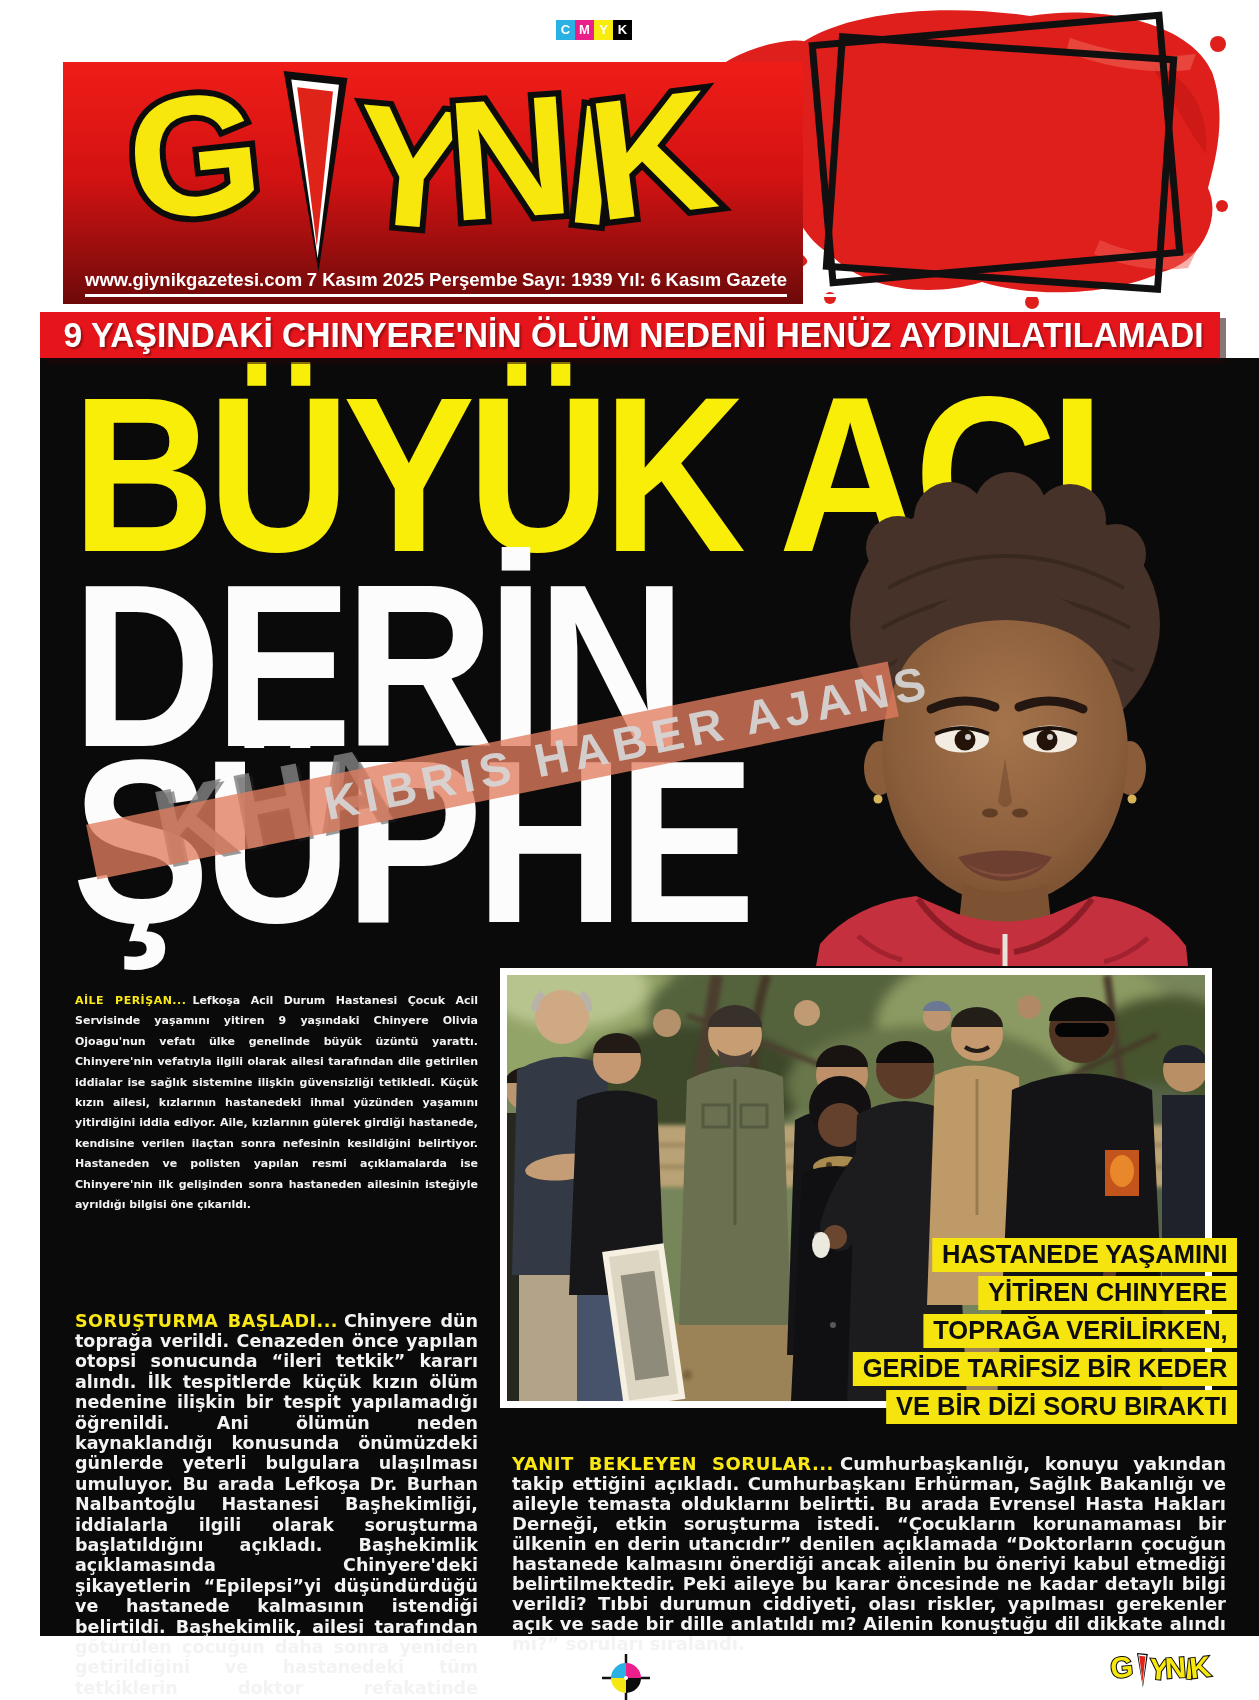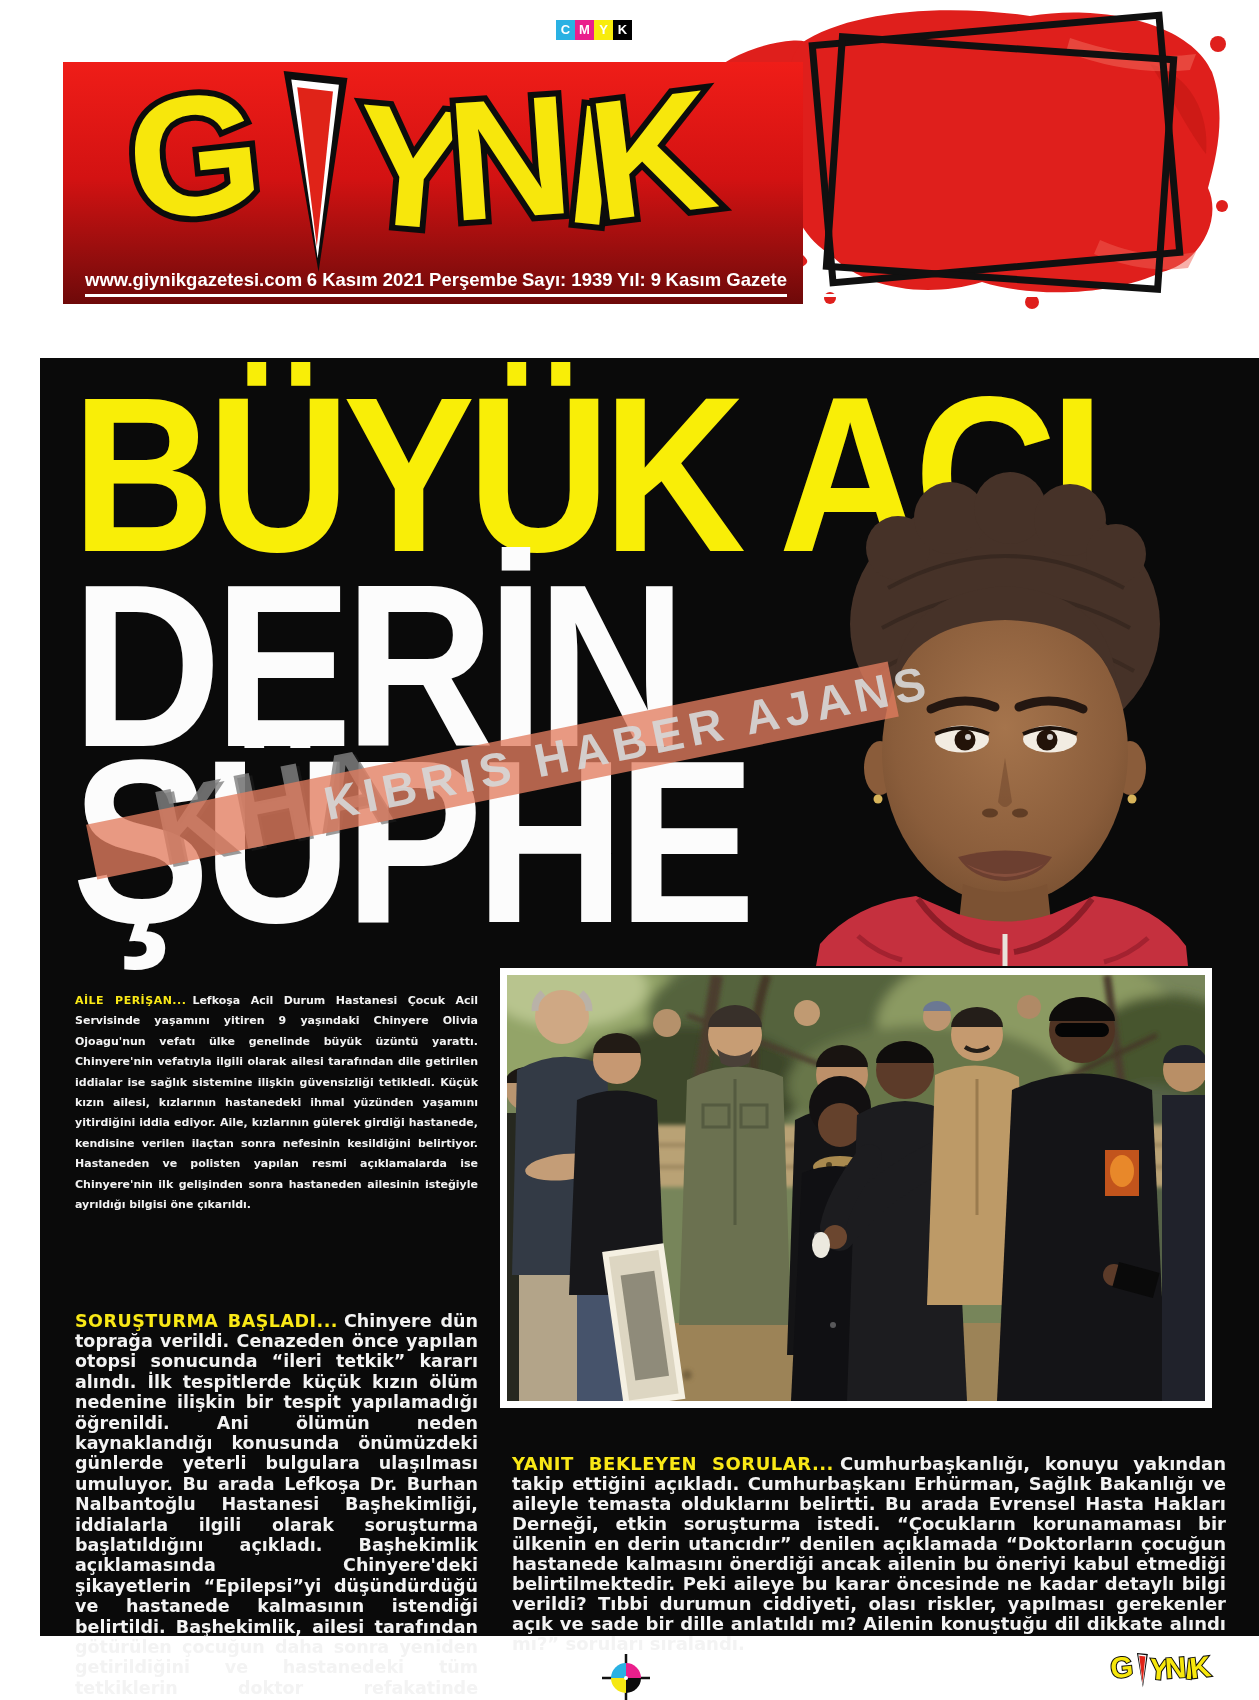--- a/index.html
+++ b/index.html
@@ -92,23 +92,23 @@
       <g>
         <polygon points="183,6 258,14 224,242" fill="#0c0c0c"></polygon>
         <polygon points="192,16 248,22 223,226" fill="#ffffff"></polygon>
         <polygon points="199,25 241,30 222,212" fill="#e02318"></polygon>
       </g>
       <text class="logo-letter" x="262" y="182" font-size="200" rotate="5 -4 6 -7" letter-spacing="-14">YNIK</text>
     </svg>
     <div id="info-rule"></div>
     <div id="info-bar">
       <span>www.giynikgazetesi.com</span>
-      <span>6 Kasım 2021 Perşembe</span>
+      <span>7 Kasım 2025 Perşembe</span>
       <span>Sayı: 1939</span>
-      <span>Yıl: 9</span>
+      <span>Yıl: 6</span>
       <span>Kasım Gazete</span>
     </div>
   </div>
   <div id="rule-ext"></div>
 
   <div id="splash">
     <svg width="545" height="310" viewBox="-45 0 545 310">
       <ellipse cx="-8" cy="58" rx="52" ry="15" fill="#df1f1c" transform="rotate(-18 -8 58)"></ellipse>
       <ellipse cx="-2" cy="250" rx="40" ry="12" fill="#df1f1c" transform="rotate(12 -2 250)"></ellipse>
       <path fill="#df1f1c" d="M30,40 C80,5 180,0 260,12 C330,0 420,18 442,68
@@ -119,20 +119,23 @@
       <path fill="#ef6054" opacity=".5" d="M330,236 q50,22 96,12 l-8,16 q-46,6 -94,-14 Z"></path>
       <circle cx="448" cy="40" r="8" fill="#df1f1c"></circle>
       <circle cx="452" cy="202" r="6" fill="#df1f1c"></circle>
       <circle cx="60" cy="294" r="6" fill="#df1f1c"></circle>
       <circle cx="262" cy="298" r="7" fill="#df1f1c"></circle>
       <rect x="52" y="26" width="348" height="238" fill="none" stroke="#101010" stroke-width="7" transform="rotate(-5 226 145)"></rect>
       <rect x="64" y="44" width="332" height="230" fill="none" stroke="#101010" stroke-width="7" transform="rotate(4 230 159)"></rect>
     </svg>
   </div>
 
+  <div id="banner">
+    <div>9 YAŞINDAKİ CHINYERE'NİN ÖLÜM NEDENİ HENÜZ AYDINLATILAMADI</div>
+  </div>
 
   <div id="blackbox">
 
     <div class="hline" id="hl1">BÜYÜK ACI</div>
     <div class="hline" id="hl2">DERİN</div>
     <div class="hline" id="hl3">ŞÜPHE</div>
 
     <svg id="girl" width="406" height="500" viewBox="0 0 406 500">
       <defs>
         <radialGradient id="faceg" cx="50%" cy="42%" r="65%">
@@ -342,20 +345,27 @@
           <rect x="655" y="120" width="43" height="306" fill="#20222b"></rect>
         </g>
 
         <g transform="rotate(-8 135 345)">
           <rect x="108" y="275" width="56" height="151" fill="#ddd6c2" stroke="#f5f0e2" stroke-width="6"></rect>
           <rect x="120" y="298" width="34" height="106" fill="#8f8b7a"></rect>
         </g>
       </svg>
     </div>
 
+    <div id="caption">
+      <div>HASTANEDE YAŞAMINI</div>
+      <div>YİTİREN CHINYERE</div>
+      <div>TOPRAĞA VERİLİRKEN,</div>
+      <div>GERİDE TARİFSİZ BİR KEDER</div>
+      <div>VE BİR DİZİ SORU BIRAKTI</div>
+    </div>
 
     <p class="article" id="art3"><span class="lead">YANIT BEKLEYEN SORULAR...</span><span>Cumhurbaşkanlığı, konuyu yakından takip ettiğini açıkladı. Cumhurbaşkanı Erhürman, Sağlık Bakanlığı ve aileyle temasta olduklarını belirtti. Bu arada Evrensel Hasta Hakları Derneği, etkin soruşturma istedi. “Çocukların korunamaması bir ülkenin en derin utancıdır” denilen açıklamada “Doktorların çocuğun hastanede kalmasını önerdiği ancak ailenin bu öneriyi kabul etmediği belirtilmektedir. Peki aileye bu karar öncesinde ne kadar detaylı bilgi verildi? Tıbbi durumun ciddiyeti, olası riskler, yapılması gerekenler açık ve sade bir dille anlatıldı mı? Ailenin konuştuğu dil dikkate alındı mı?” soruları sıralandı.</span></p>
 
   </div>
 
   <svg id="regmark" width="48" height="48" viewBox="0 0 48 48">
     <path d="M0,24 H48 M24,0 V48" stroke="#111" stroke-width="2.5"></path>
     <path d="M24,24 L9,24 A15,15 0 0 1 24,9 Z" fill="#2ab1e3"></path>
     <path d="M24,24 L24,9 A15,15 0 0 1 39,24 Z" fill="#ea1f8c"></path>
     <path d="M24,24 L24,39 A15,15 0 0 1 9,24 Z" fill="#f5e812"></path>

